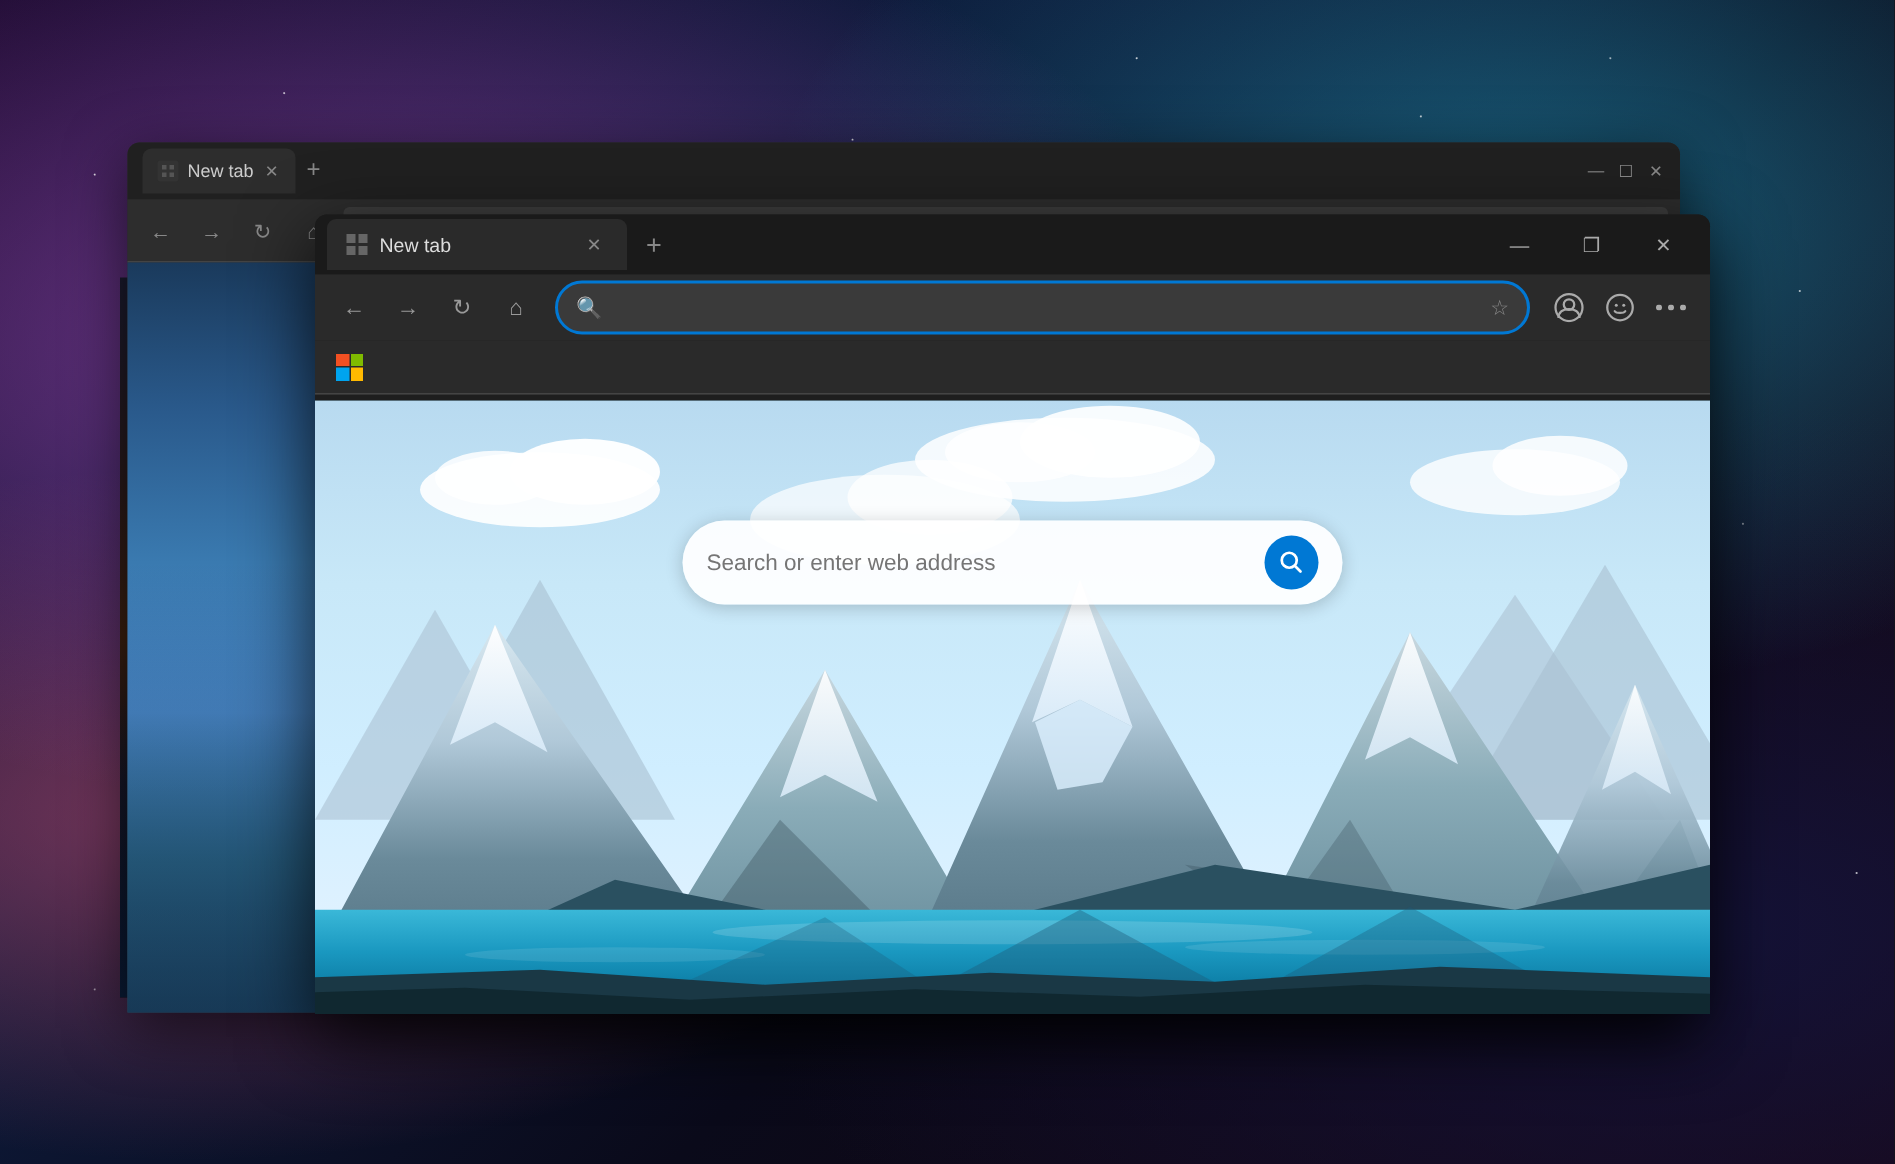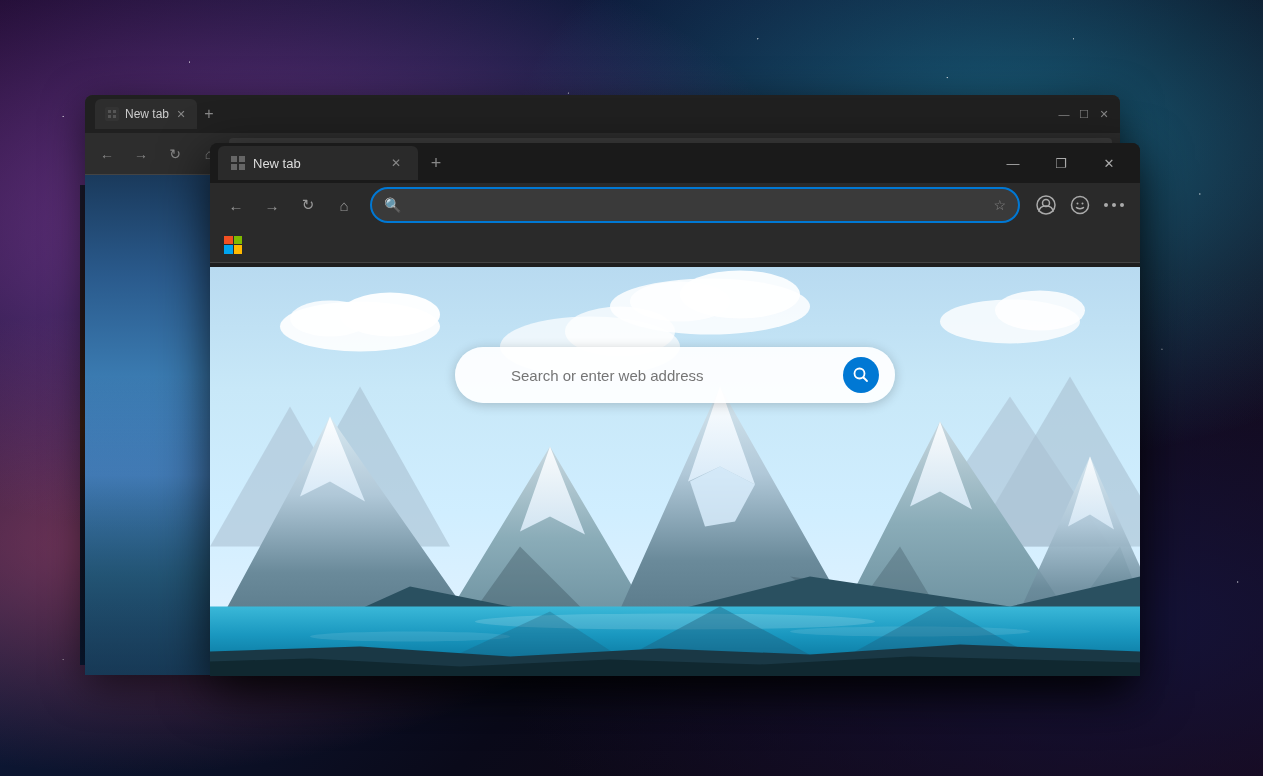--- a/index.html
+++ b/index.html
@@ -435,21 +435,20 @@
       gap: 10px;
       box-shadow: 0 2px 12px rgba(0,0,0,0.2);
     }
     .search-input-main {
       flex: 1;
       background: transparent;
       border: none;
       outline: none;
       font-size: 15px;
       color: #333;
-      margin-left: 40px;
     }
     .search-btn-main {
       width: 36px;
       height: 36px;
       background: #0078d4;
       border-radius: 50%;
       display: flex;
       align-items: center;
       justify-content: center;
       color: white;

